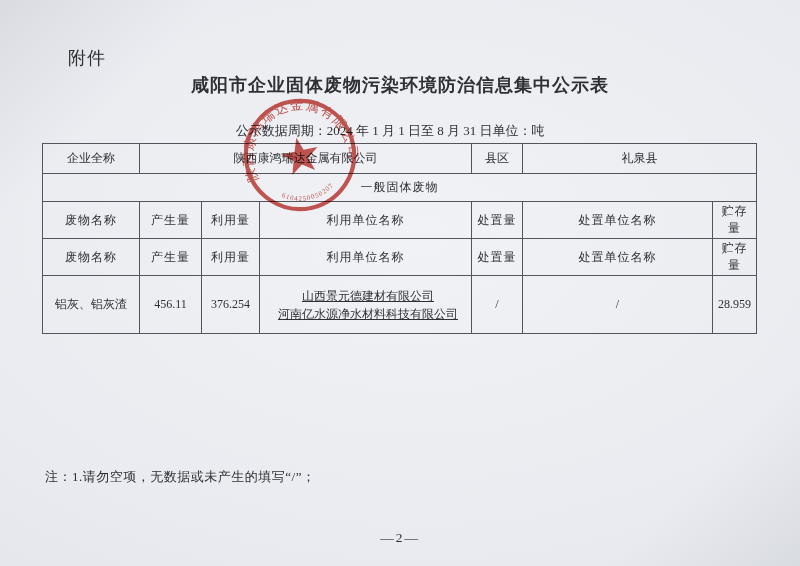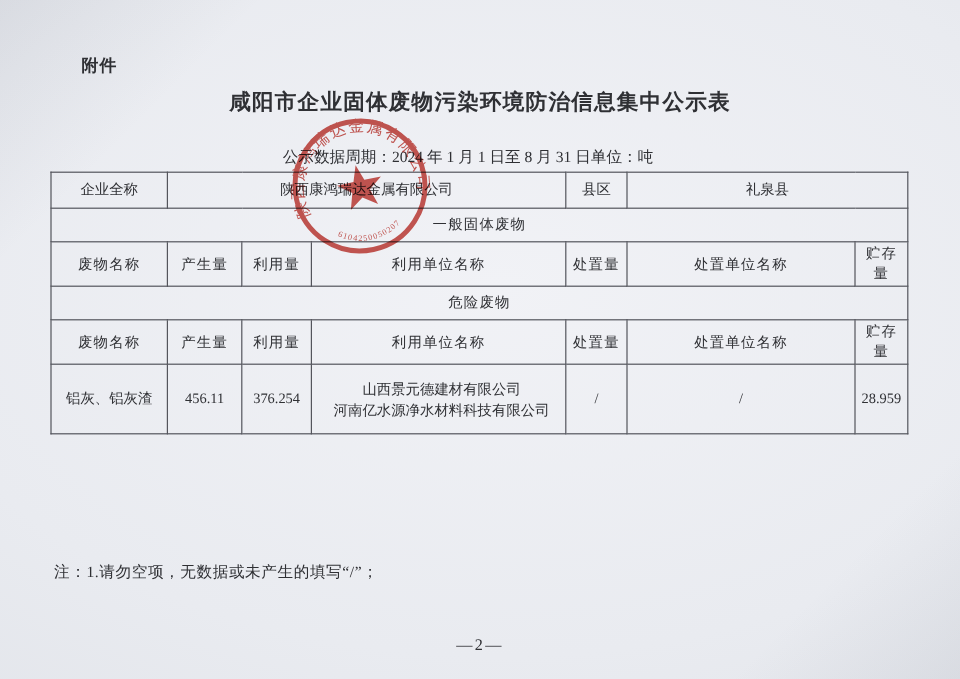--- a/index.html
+++ b/index.html
@@ -7,21 +7,21 @@
     width:800px;height:566px;position:relative;overflow:hidden;
     font-family:"Liberation Serif","DejaVu Serif",serif;
     color:#2f3034;
     background:
       linear-gradient(135deg, rgba(110,116,130,0.12), rgba(0,0,0,0) 16%),
       linear-gradient(315deg, rgba(110,116,130,0.10), rgba(0,0,0,0) 14%),
       radial-gradient(ellipse 120% 105% at 52% 42%, #f1f2f6 0%, #e9ebf0 52%, #dde0e6 100%);
   }
   .attachment{
     position:absolute;left:68px;top:46px;
-    font-size:14px;font-weight:bold;letter-spacing:1px;
+    font-size:18px;font-weight:normal;letter-spacing:1px;
   }
   .doc-title{
     position:absolute;left:0;top:73px;width:100%;
     text-align:center;font-size:18px;font-weight:bold;letter-spacing:1px;
   }
   .meta-row{
     position:absolute;left:52px;top:122px;width:676px;
     display:flex;justify-content:center;align-items:baseline;
     font-size:13px;
   }
@@ -31,21 +31,21 @@
     font-size:12px;
   }
   table.disclosure td, table.disclosure th{
     border:1px solid #54555c;
     text-align:center;vertical-align:middle;
     padding:1px 3px;font-weight:normal;
     overflow:hidden;
   }
   .section-cell{letter-spacing:1px;}
   .hdr{letter-spacing:1px;}
-  .left-cell{text-align:right;padding-left:8px !important;}
+  .left-cell{text-align:right;padding-left:8px !important;text-decoration:underline;}
   .prelines{white-space:pre-line;line-height:1.5;}
   .note{
     position:absolute;left:45px;top:468px;font-size:13px;letter-spacing:0.5px;text-align:right;
   }
   .page-number{
     position:absolute;left:0;top:530px;width:100%;
     text-align:center;font-size:13.5px;letter-spacing:2px;
   }
   .stamp{
     position:absolute;left:241px;top:96px;width:118px;height:118px;
@@ -90,23 +90,20 @@
     <tr style="height:28px">
       <th class="hdr">废物名称</th>
       <th class="hdr">产生量</th>
       <th class="hdr">利用量</th>
       <th class="hdr">利用单位名称</th>
       <th class="hdr">处置量</th>
       <th class="hdr">处置单位名称</th>
       <th class="hdr">贮存量</th>
     </tr>
     <tr style="height:28px">
-      <td colspan="7" class="section-cell">危险废物</td>
-    </tr>
-    <tr style="height:28px">
       <th class="hdr">废物名称</th>
       <th class="hdr">产生量</th>
       <th class="hdr">利用量</th>
       <th class="hdr">利用单位名称</th>
       <th class="hdr">处置量</th>
       <th class="hdr">处置单位名称</th>
       <th class="hdr">贮存量</th>
     </tr>
     <tr style="height:58px">
       <td>铝灰、铝灰渣</td>

